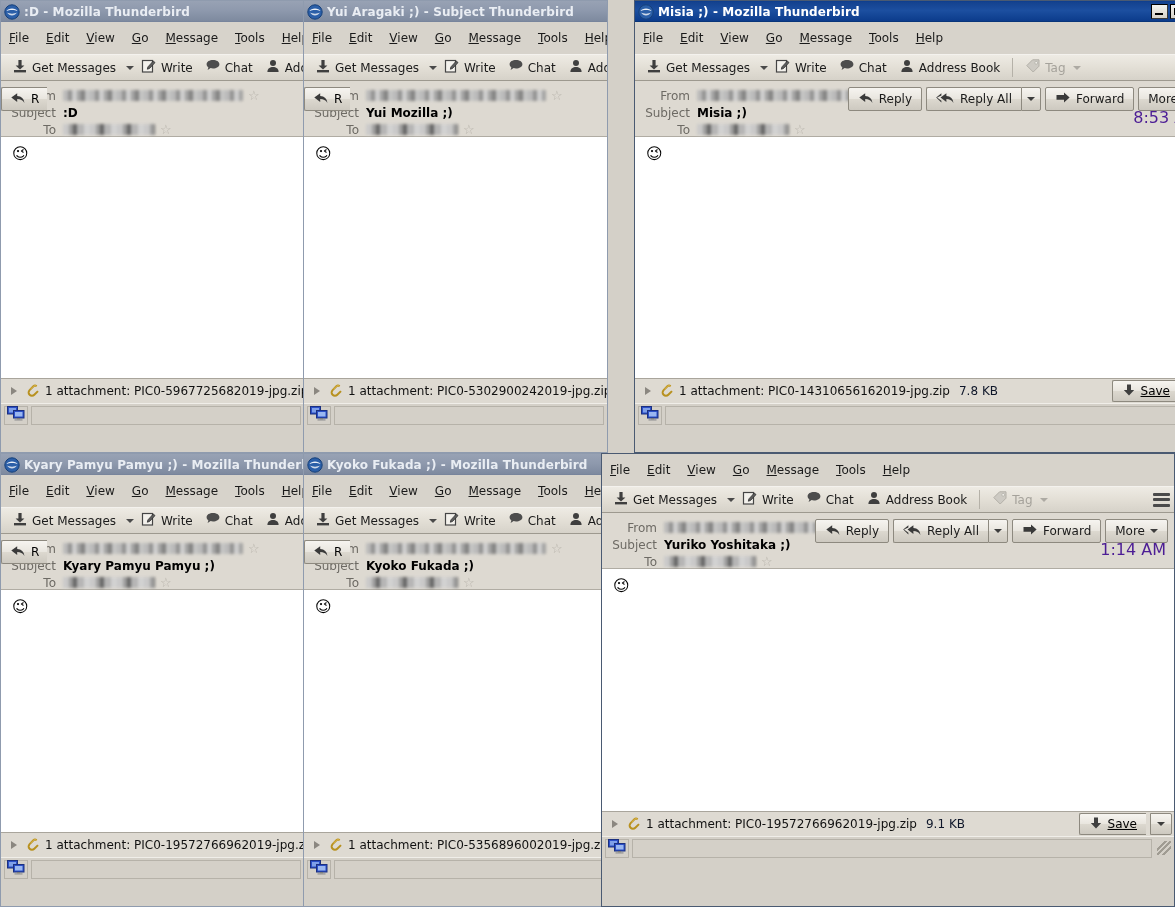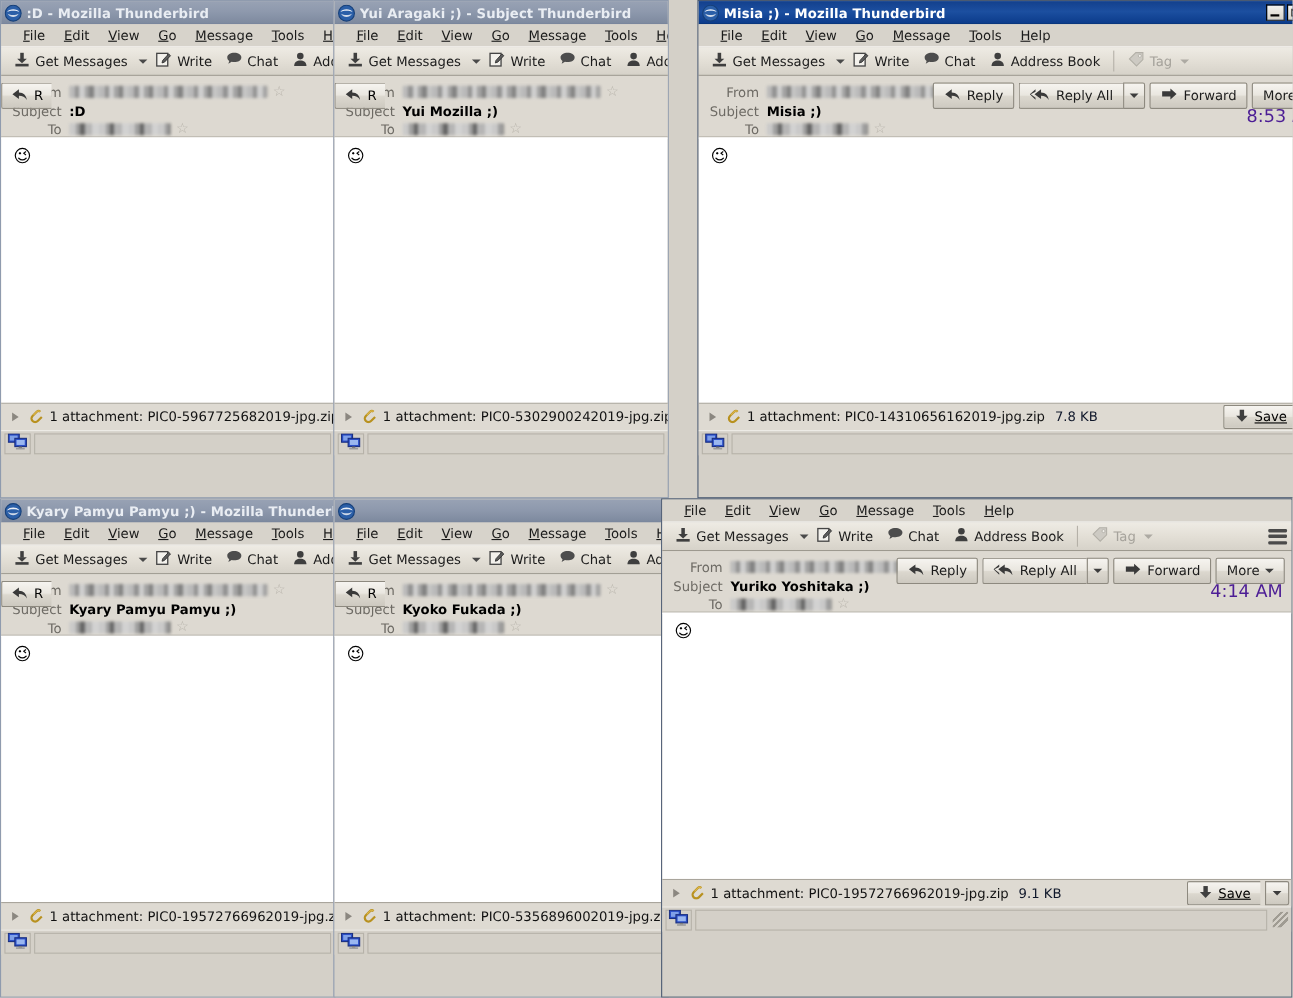--- a/index.html
+++ b/index.html
@@ -57,24 +57,24 @@
   }
   .tb-btn i { position: absolute; display: block; }
   .bm i { left: 3px; bottom: 3px; width: 8px; height: 2px; background: #000; }
   .bx i.r1, .bx i.r2 { left: 3px; top: 6px; width: 9px; height: 1.6px; background: #000; }
   .bx i.r1 { transform: rotate(45deg); }
   .bx i.r2 { transform: rotate(-45deg); }
   .br i { left: 3px; top: 3px; width: 9px; height: 7px; border: 1px solid #000; border-top-width: 2px; }
 
   
   .menubar {
-    height: 20px;
+    height: 32px;
     display: flex;
     align-items: center;
-    padding-left: 20px;
+    padding-left: 8px;
     background: #d7d3cb;
     font-size: 12px;
     color: #1a1a1a;
     white-space: nowrap;
   }
   .menu-item { padding: 2px 9px 2px 0; margin-right: 8px; }
   .menu-item u { text-decoration: underline; }
 
   
   .toolbar {
@@ -743,20 +743,21 @@
       <div style="width:330px;">
         <div class="titlebar inactive">
           <span class="tb-icon">
             <svg width="16" height="16" viewBox="0 0 16 16">
               <circle cx="8" cy="8" r="7.2" fill="#2b5fa8"></circle>
               <circle cx="8" cy="8" r="7.2" fill="none" stroke="#16407a" stroke-width="1"></circle>
               <path d="M2.5 7 C4 3.5 12 3.5 13.5 7 C11 5.5 5 5.5 2.5 7 Z" fill="#e9eef6"></path>
               <path d="M3 8.5 C5.5 12.5 10.5 12.5 13 8.5 C10.5 10 5.5 10 3 8.5 Z" fill="#cfd9e8"></path>
             </svg>
           </span>
+          <span class="tb-title">Kyoko Fukada ;) - Mozilla Thunderbird</span>
         </div>
         <div class="menubar">
           <div class="menu-item"><u>F</u>ile</div>
           <div class="menu-item"><u>E</u>dit</div>
           <div class="menu-item"><u>V</u>iew</div>
           <div class="menu-item"><u>G</u>o</div>
           <div class="menu-item"><u>M</u>essage</div>
           <div class="menu-item"><u>T</u>ools</div>
           <div class="menu-item"><u>H</u>elp</div>
         </div>
@@ -939,21 +940,21 @@
               <span><svg width="16" height="13" viewBox="0 0 16 13">
                   <path d="M1.5 4 L9 4 L9 1.4 L14.6 6.4 L9 11.4 L9 8.8 L1.5 8.8 Z" fill="#3a3a3a"></path>
                 </svg></span>
               <span>Forward</span>
             </div>
             <div class="hbtn">
               <span>More</span>
               <span class="hbtn-caret"></span>
             </div>
           </div>
-          <div class="hdr-time">4:14 AM</div>
+          <div class="hdr-time">1:14 AM</div>
         </div>
       </div>
       <div class="body" style="height:242px;">
         <span class="emoji">😉</span>
       </div>
       <div style="width:574px;">
         <div class="attbar">
           <span class="tri"></span>
           <span class="clip-ic"><svg width="14" height="14" viewBox="0 0 14 14">
               <path d="M9.6 3.3 C8.7 2.4 7.3 2.4 6.4 3.3 L2.6 7.1 C1.3 8.4 1.3 10.5 2.6 11.8 C3.9 13.1 6 13.1 7.3 11.8 L11 8.1" fill="none" stroke="#b8911f" stroke-width="2"></path>

